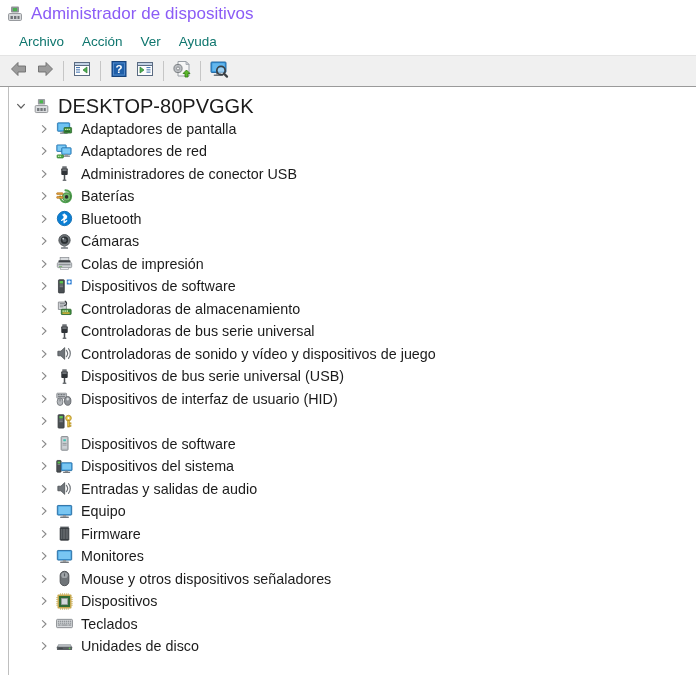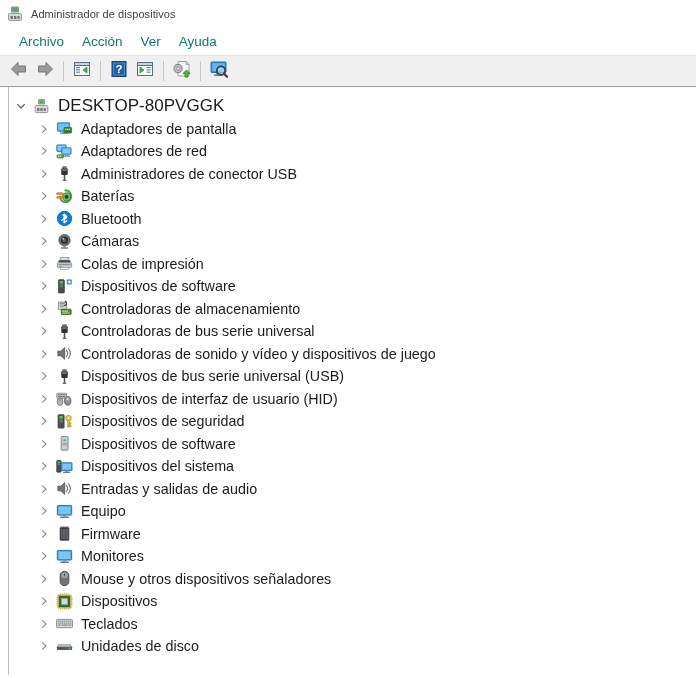--- a/index.html
+++ b/index.html
@@ -14,22 +14,22 @@
   
   #titlebar {
     height: 28px;
     display: flex;
     align-items: center;
     padding-left: 6px;
     background: #ffffff;
   }
   #titlebar .app-icon { width: 18px; height: 18px; margin-right: 7px; flex: 0 0 auto; }
   #titlebar .title-text {
-    font-size: 11px;
-    color: #404040;
+    font-size: 17px;
+    color: #8b5cf6;
     letter-spacing: 0.05px;
     white-space: nowrap;
   }
 
   
   #menubar {
     height: 28px;
     display: flex;
     align-items: center;
     padding-left: 10px;
@@ -97,21 +97,21 @@
     flex: 0 0 auto;
     margin-left: 3px;
     margin-right: 8px;
     display: flex; align-items: center; justify-content: center;
   }
   .node-label {
     font-size: 14.3px;
     color: #1b1b1b;
     letter-spacing: 0.02px;
   }
-  .tree-row.root .node-label { font-size: 17px; }
+  .tree-row.root .node-label { font-size: 20px; }
 </style>
 </head>
 <body>
 
 <div id="titlebar">
   <span class="app-icon">
     <svg viewBox="0 0 18 18" width="18" height="18">
       <rect x="5" y="1.5" width="8" height="6" rx="1" fill="#8f9296"></rect>
       <rect x="7" y="3" width="4" height="3.2" fill="#4caf50"></rect>
       <rect x="2.5" y="8.5" width="13" height="7" rx="1.2" fill="#d6d8da" stroke="#8f9296" stroke-width="0.9"></rect>
@@ -505,21 +505,20 @@
           <rect x="3.6" y="3.2" width="3.6" height="2.6" fill="#5ec24f"></rect>
           <rect x="3.6" y="7" width="3.6" height="0.9" fill="#8b9095"></rect>
           <rect x="3.6" y="8.8" width="3.6" height="0.9" fill="#8b9095"></rect>
           <circle cx="13.2" cy="5.4" r="3" fill="#e9c84a" stroke="#b4902a" stroke-width="0.9"></circle>
           <circle cx="13.2" cy="5.4" r="1.1" fill="#ffffff"></circle>
           <rect x="12.4" y="7.8" width="1.7" height="7" fill="#e9c84a" stroke="#b4902a" stroke-width="0.8"></rect>
           <rect x="14.1" y="10.4" width="1.8" height="1.3" fill="#e9c84a" stroke="#b4902a" stroke-width="0.7"></rect>
           <rect x="14.1" y="13" width="1.8" height="1.3" fill="#e9c84a" stroke="#b4902a" stroke-width="0.7"></rect>
         </svg>
       </span>
-      <span class="node-label">Dispositivos de seguridad</span>
     </div>
 
     <div class="tree-row child">
       <span class="chevron">
         <svg viewBox="0 0 10 10" width="10" height="10">
             <path d="M3.4 1.6 L7 5 L3.4 8.4" fill="none" stroke="#8a8a8a" stroke-width="1.1" stroke-linecap="round" stroke-linejoin="round"></path>
           </svg>
       </span>
       <span class="node-icon">
         <svg viewBox="0 0 18 18" width="17" height="17">

